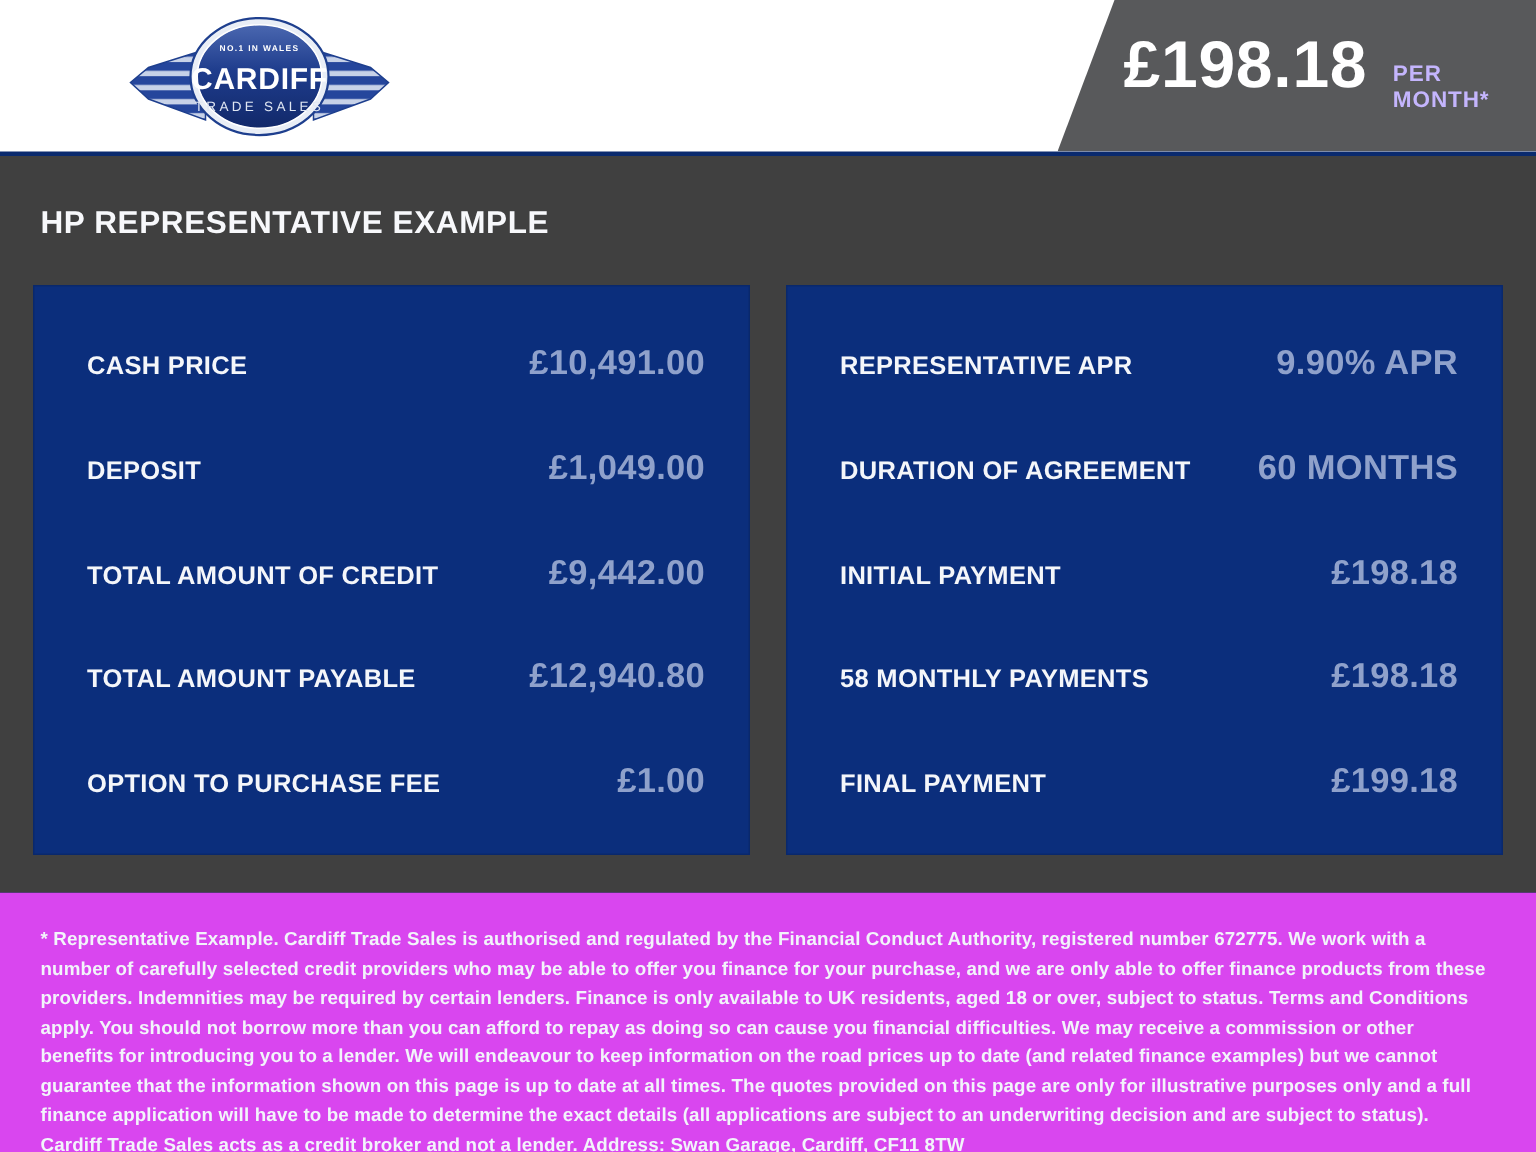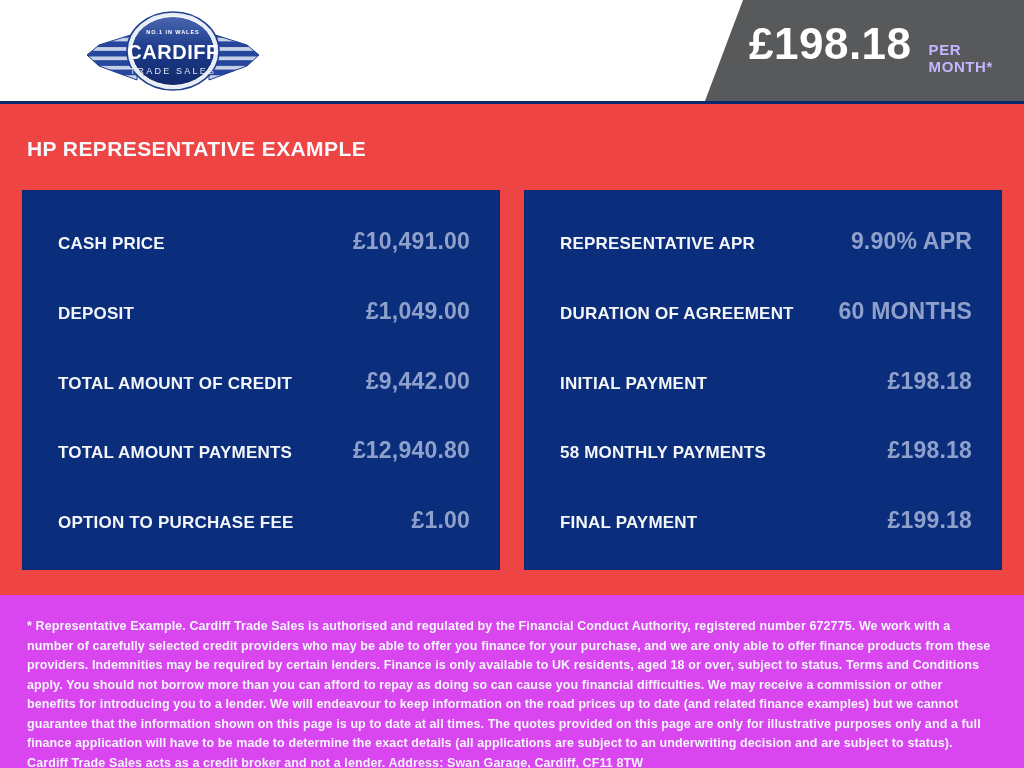--- a/index.html
+++ b/index.html
@@ -35,21 +35,21 @@
     color: #ffffff; font-size: 44px; font-weight: 700; letter-spacing: 0.5px;
   }
   .price-period {
     color: #c4b5fd; font-size: 15px; font-weight: 700; letter-spacing: 0.6px;
     margin-left: 17px; position: relative; top: -4px;
   }
 
   
   .main {
     height: 491px; flex: 0 0 auto;
-    background: #ef4444;
+    background: #404040;
     position: relative;
   }
   .page-title {
     color: #f7f8fb; font-size: 21px; font-weight: 700; letter-spacing: 0.4px;
     padding: 32px 0 0 27px; line-height: 25px;
   }
   .panels {
     position: absolute; left: 22px; top: 86px;
     width: 980px; height: 380px;
     display: flex; gap: 24px;
@@ -136,21 +136,21 @@
         </div>
         <div class="finance-row">
           <span class="finance-label">DEPOSIT</span>
           <span class="finance-value">£1,049.00</span>
         </div>
         <div class="finance-row">
           <span class="finance-label">TOTAL AMOUNT OF CREDIT</span>
           <span class="finance-value">£9,442.00</span>
         </div>
         <div class="finance-row">
-          <span class="finance-label">TOTAL AMOUNT PAYMENTS</span>
+          <span class="finance-label">TOTAL AMOUNT PAYABLE</span>
           <span class="finance-value">£12,940.80</span>
         </div>
         <div class="finance-row">
           <span class="finance-label">OPTION TO PURCHASE FEE</span>
           <span class="finance-value">£1.00</span>
         </div>
       </div>
 
       <div class="panel">
         <div class="finance-row">

